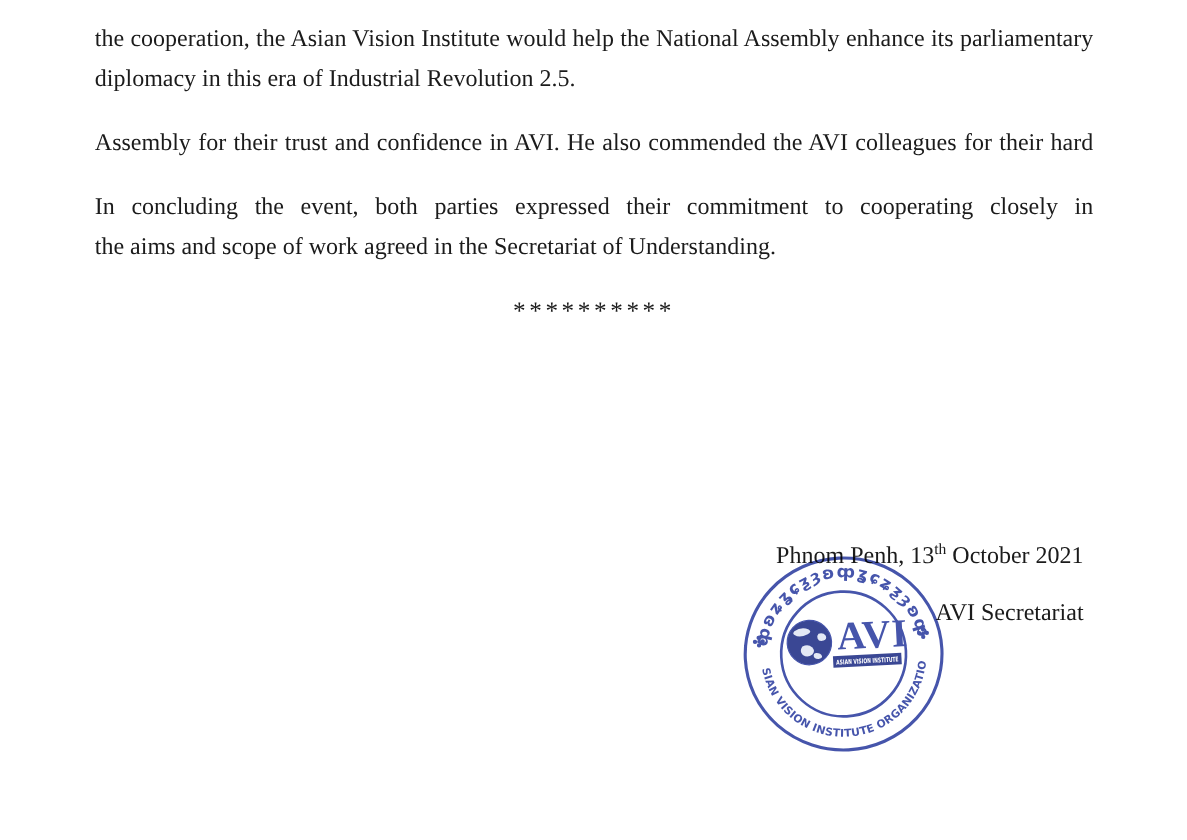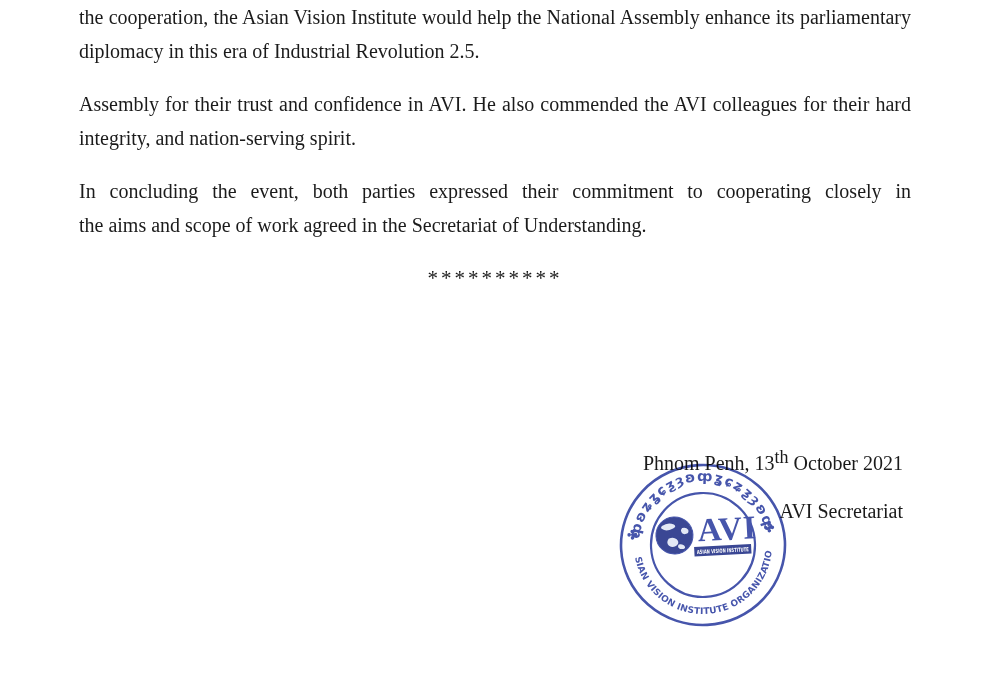--- a/index.html
+++ b/index.html
@@ -6,23 +6,23 @@
   .page{
     position:relative;width:989px;height:700px;background:#ffffff;
     font-family:"Liberation Serif",serif;color:#1b1b1b;overflow:hidden;
   }
   .doc-body{
     position:absolute;left:79px;top:0;width:832px;
     font-size:20px;line-height:34px;
   }
   .para{margin:0 0 19px 0;}
   .line{height:34px;overflow:hidden;}
-  .line.just{text-align:justify;text-align-last:justify;}
+  .line.just{text-align:justify;text-align-last:justify;margin-top:15px;}
   .b{font-weight:bold;}
-  .sup{font-size:18px;position:relative;top:-7px;}
+  .sup{font-size:13px;position:relative;top:-7px;}
   .separator{
     text-align:center;letter-spacing:3px;font-size:21px;line-height:34px;
     margin-top:0;
   }
   .signoff{
     position:absolute;top:451px;right:86px;text-align:right;
     font-size:20px;line-height:25px;
   }
   .signer{font-weight:normal;margin-top:22px;}
   
@@ -58,21 +58,20 @@
 <div class="page" style="color: rgb(27, 27, 27); background: rgb(255, 255, 255);">
 
   <div class="doc-body">
     <div id="paragraphs">
         <div class="para">
           <div class="line just"><span>the cooperation, the Asian Vision Institute would help the National Assembly enhance its parliamentary</span></div>
           <div class="line"><span>diplomacy in this era of Industrial Revolution 2.5.</span></div>
         </div>
         <div class="para">
           <div class="line just"><span>Assembly for their trust and confidence in AVI. He also commended the AVI colleagues for their hard work,</span></div>
-          <div class="line"><span>integrity, and nation-serving spirit.</span></div>
         </div>
         <div class="para">
           <div class="line just"><span>In concluding the event, both parties expressed their commitment to cooperating closely in implementing</span></div>
           <div class="line"><span>the aims and scope of work agreed in the Secretariat of Understanding.</span></div>
         </div>
       </div>
     <div class="separator">**********</div>
   </div>
 
   <div class="signoff">

